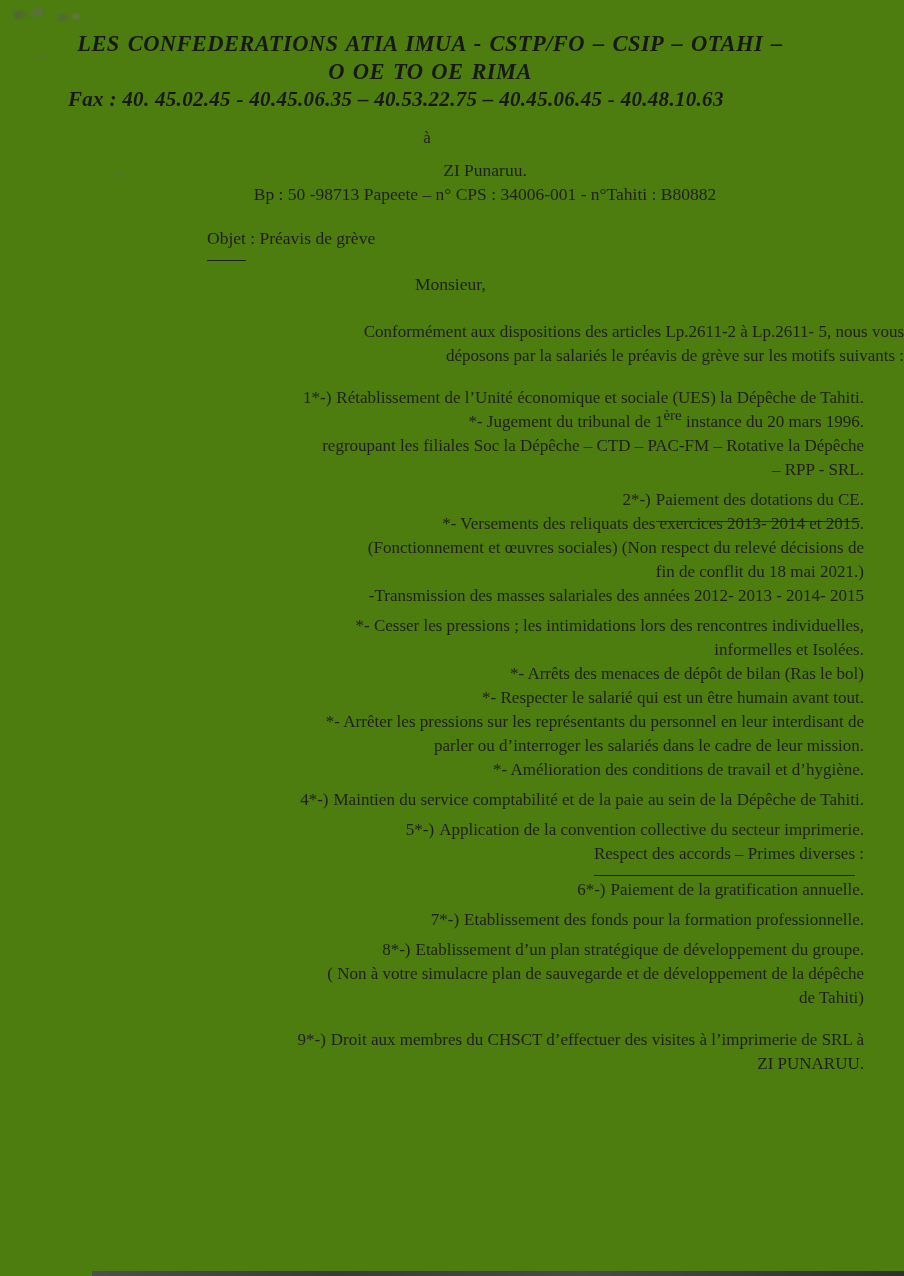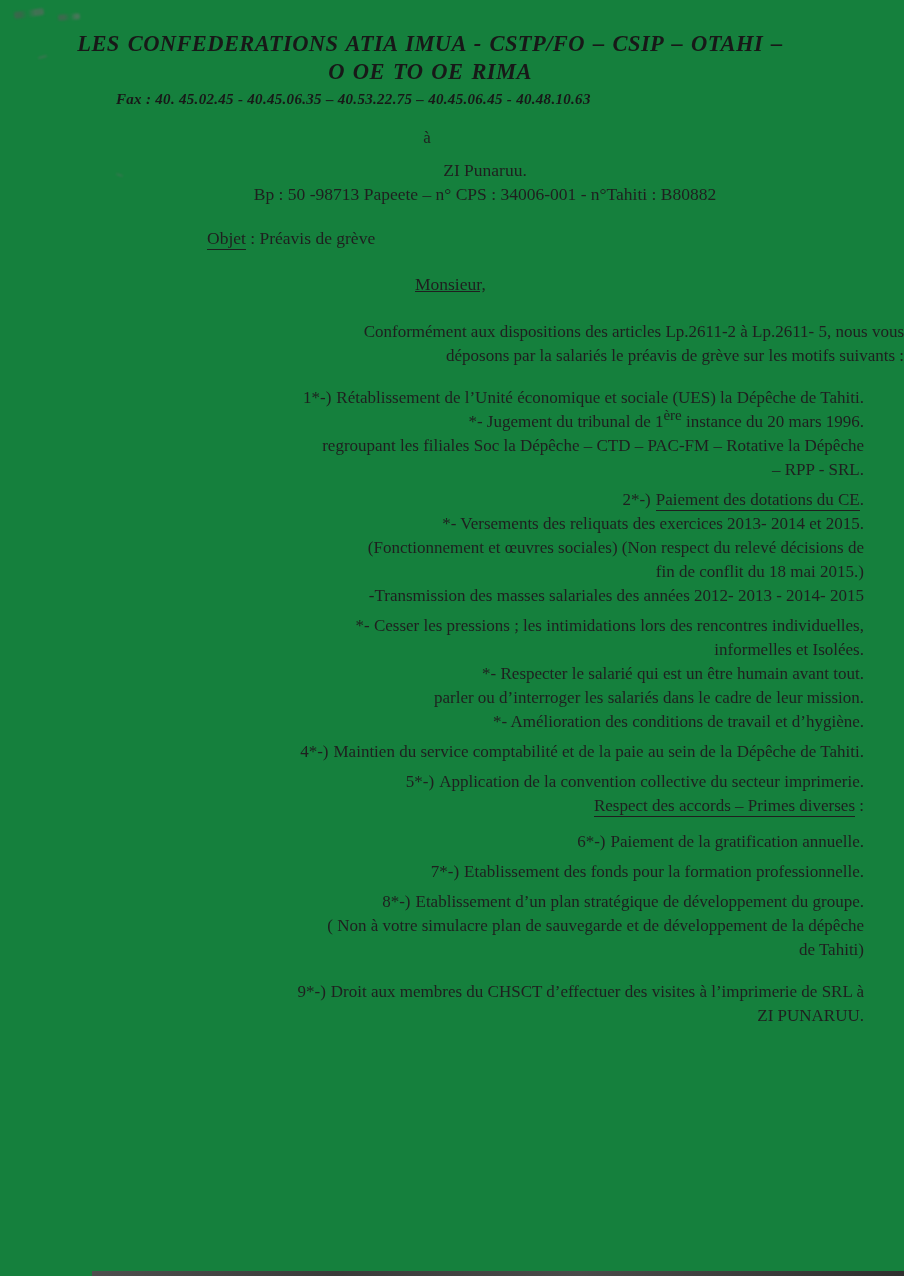--- a/index.html
+++ b/index.html
@@ -1,53 +1,53 @@
 <!DOCTYPE html>
 <html><head>
 <meta charset="utf-8">
 <style>
   html, body { margin:0; padding:0; background:#e8e8e8; }
   .page {
     position:relative;
     width:904px; height:1276px;
     margin:0 auto;
-    background:#15803d;
+    background:#4d7c0f;
     font-family:"Liberation Serif", serif;
     color:#1f1f1f;
     overflow:hidden;
     box-sizing:border-box;
     padding-top:30px;
   }
   
   .hdr-line { text-align:center; margin-right:44px; font-style:italic; font-weight:700;
               font-size:22.5px; line-height:28px; letter-spacing:0.4px; word-spacing:2px; color:#181818; }
-  .fax-line { margin-left:116px; font-style:italic; font-weight:700; font-size:15px;
+  .fax-line { margin-left:68px; font-style:italic; font-weight:700; font-size:21px;
               line-height:26px; letter-spacing:0.3px; color:#181818; }
   
   .to-particle { text-align:center; margin-right:50px; margin-top:14px; font-size:17px; line-height:24px; }
   .recipient { text-align:center; margin-left:66px; margin-top:8px; font-size:17.5px; line-height:24px; }
   .recipient div { line-height:24px; }
   
   .objet { margin-left:207px; margin-top:20px; font-size:17.5px; line-height:24px; }
-  .salutation { margin-left:415px; margin-top:22px; font-size:17.5px; line-height:24px;text-decoration:underline; }
+  .salutation { margin-left:415px; margin-top:22px; font-size:17.5px; line-height:24px; }
   .intro { margin-left:152px; margin-top:24px; font-size:17px; line-height:24px; }
   
   .items { margin-left:152px; margin-right:40px; font-size:17px; }
   .item { margin-top:6px; }
   .item.gap-lg { margin-top:18px; }
   .item.gap-md { margin-top:12px; }
   .line { line-height:24px;text-align:right; }
   .num { margin-right:5px; }
   .ind-46 { margin-left:46px; }
   .ind-53 { margin-left:53px; }
   .ind-61 { margin-left:28px; }
   .ind-66 { margin-left:66px; }
   .ind-75 { margin-left:75px; }
   .dash { display:inline-block; width:30px; }
-  .u { border-bottom:1.2px solid #1f1f1f; padding-bottom:1px; }
+  .u { border-bottom:1.2px solid #1f1f1f; padding-bottom:12px; }
   sup { font-size:15px; line-height:0; }
   
   .smudge { position:absolute; background:#6a6a6a; opacity:0.55; filter:blur(1px); border-radius:2px; }
   .smudge-1 { left:14px; top:10px; width:30px; height:7px; transform:rotate(-8deg);
               background:linear-gradient(90deg,#555 20%,transparent 45%,#666 70%); }
   .smudge-2 { left:58px; top:14px; width:22px; height:6px; transform:rotate(-4deg);
               background:linear-gradient(90deg,#5a5a5a 30%,transparent 55%,#707070 80%); }
   .smudge-3 { left:38px; top:56px; width:9px; height:2px; transform:rotate(-15deg); opacity:0.45; }
   .smudge-4 { left:116px; top:174px; width:7px; height:2px; transform:rotate(20deg); opacity:0.35; }
   .scan-bar { position:absolute; bottom:0; left:92px; right:0; height:5px;
@@ -88,28 +88,30 @@
       <div class="line"><span class="num">1*-)</span><span>Rétablissement de l’Unité économique et sociale (UES) la Dépêche de Tahiti.</span></div>
       <div class="line ind-53"><span>*- Jugement du tribunal de 1</span><sup>ère</sup><span> instance du 20 mars 1996.</span></div>
       <div class="line ind-53">regroupant les filiales Soc la Dépêche – CTD – PAC-FM – Rotative la Dépêche</div>
       <div class="line ind-61">– RPP - SRL.</div>
     </div>
 
     <div class="item">
       <div class="line"><span class="num">2*-)</span><span class="u">Paiement des dotations du CE</span><span>.</span></div>
       <div class="line ind-53">*- Versements des reliquats des exercices 2013- 2014 et 2015.</div>
       <div class="line ind-66">(Fonctionnement et œuvres sociales) (Non respect du relevé décisions  de</div>
-      <div class="line ind-66">fin de conflit du 18 mai 2015.)</div>
+      <div class="line ind-66">fin de conflit du 18 mai 2021.)</div>
       <div class="line ind-61"><span class="dash">-</span><span>Transmission des masses salariales des années 2012- 2013 - 2014- 2015</span></div>
     </div>
 
     <div class="item">
       <div class="line ind-53">*- Cesser les pressions ; les intimidations lors des rencontres individuelles,</div>
       <div class="line ind-75">informelles  et Isolées.</div>
+      <div class="line ind-53">*- Arrêts des menaces de dépôt de bilan (Ras le bol)</div>
       <div class="line ind-53">*- Respecter le salarié qui est un être humain avant tout.</div>
+      <div class="line ind-53">*- Arrêter les pressions sur les représentants du personnel en leur interdisant de</div>
       <div class="line ind-75">parler ou d’interroger les salariés dans le cadre de leur mission.</div>
       <div class="line ind-53">*- Amélioration des conditions de travail et d’hygiène.</div>
     </div>
 
     <div class="item">
       <div class="line"><span class="num">4*-)</span><span>Maintien du service comptabilité et de la paie au sein de la Dépêche de Tahiti.</span></div>
     </div>
 
     <div class="item">
       <div class="line"><span class="num">5*-)</span><span>Application de la convention collective  du secteur imprimerie.</span></div>

